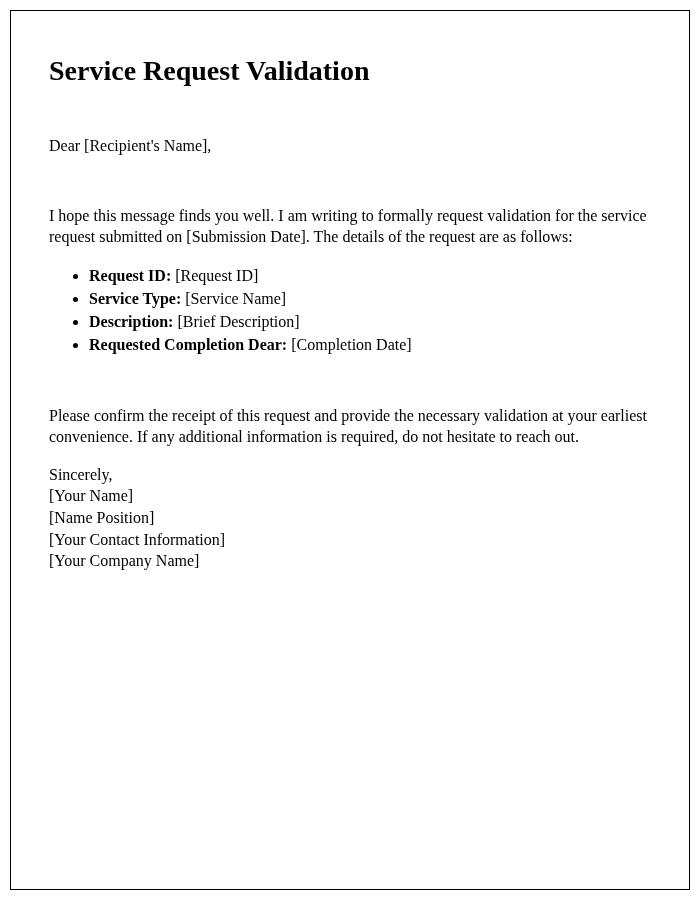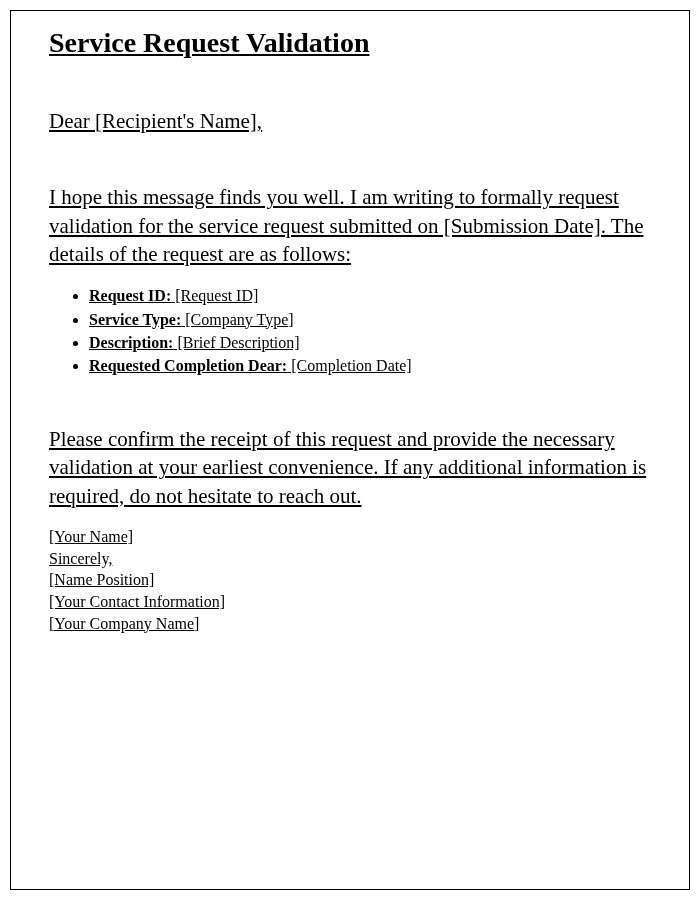--- a/index.html
+++ b/index.html
@@ -11,30 +11,29 @@
       font-family: "Times New Roman", Times, serif;
       background: #fff;
       width: 700px;
       height: 900px;
       padding: 10px;
     }
     .document {
       border: 1px solid #000;
       width: 100%;
       height: 100%;
-      padding: 16px 38px;
-      text-decoration: underline;
+      padding: 44px 38px;
     }
     h1 {
       font-size: 28px;
       font-weight: bold;
       margin-bottom: 20px;
     }
     p {
-      font-size: 21px;
+      font-size: 16px;
       line-height: 1.35;
       margin-bottom: 16px;
       margin-top: 48px;
     }
     ul {
       margin-left: 40px;
       margin-bottom: 16px;
     }
     li {
       font-size: 16px;
@@ -53,28 +52,28 @@
 
 <div class="document">
   <h1>Service Request Validation</h1>
 
   <p>Dear [Recipient's Name],</p>
 
   <p>I hope this message finds you well. I am writing to formally request validation for the service request submitted on [Submission Date]. The details of the request are as follows:</p>
 
   <ul>
     <li><span class="bold">Request ID:</span><span> [Request ID]</span></li>
-    <li><span class="bold">Service Type:</span><span> [Company Type]</span></li>
+    <li><span class="bold">Service Type:</span><span> [Service Name]</span></li>
     <li><span class="bold">Description:</span><span> [Brief Description]</span></li>
     <li><span class="bold">Requested Completion Dear:</span><span> [Completion Date]</span></li>
   </ul>
 
   <p>Please confirm the receipt of this request and provide the necessary validation at your earliest convenience. If any additional information is required, do not hesitate to reach out.</p>
 
 
   <div>
+    <div class="signature-line">Sincerely,</div>
     <div class="signature-line">[Your Name]</div>
-    <div class="signature-line">Sincerely,</div>
     <div class="signature-line">[Name Position]</div>
     <div class="signature-line">[Your Contact Information]</div>
     <div class="signature-line">[Your Company Name]</div>
   </div>
 </div>
 
 </body></html>

